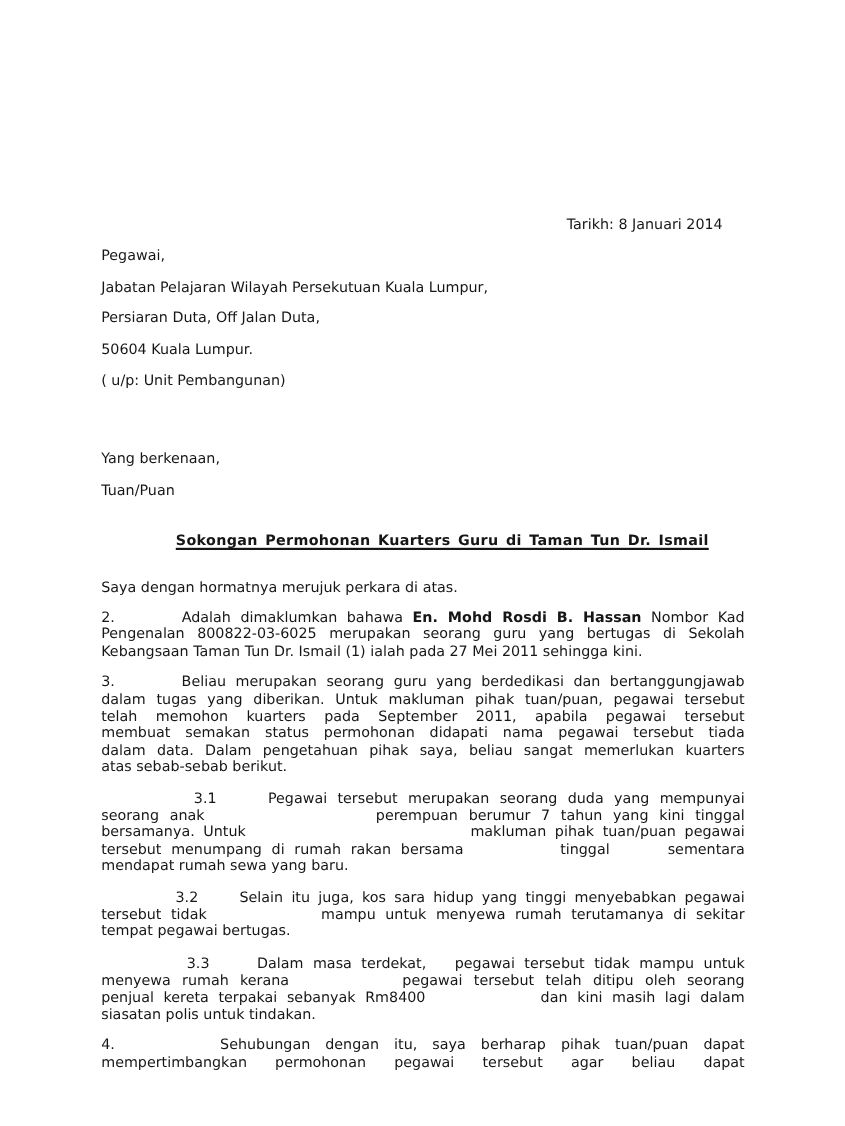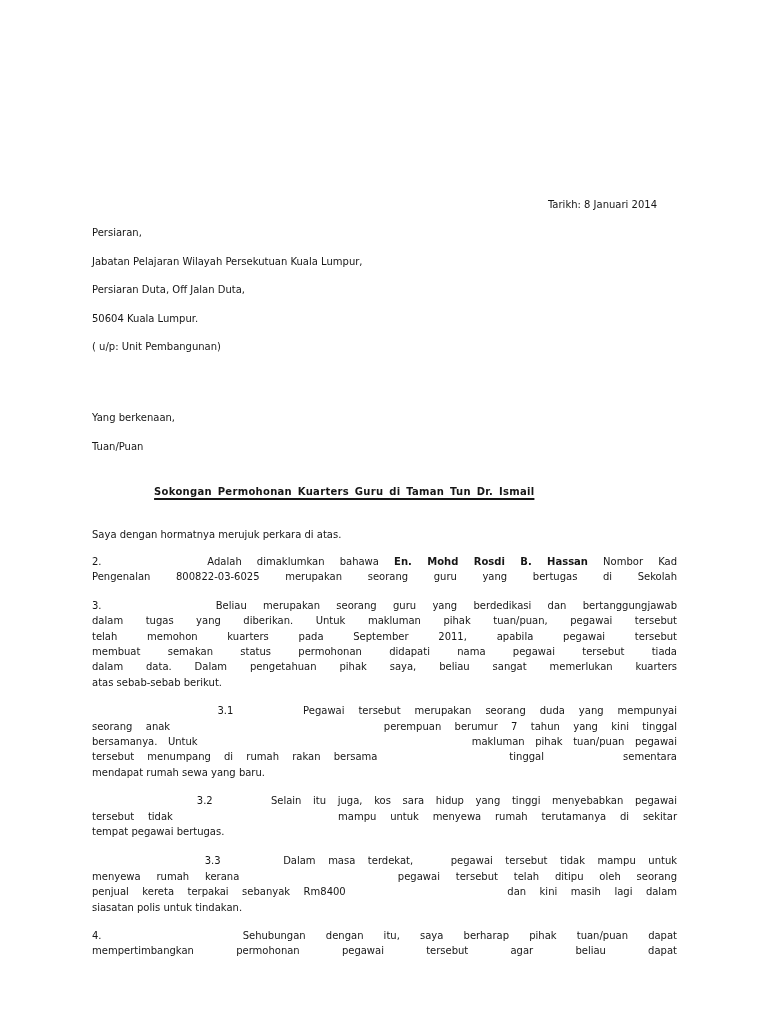--- a/index.html
+++ b/index.html
@@ -7,21 +7,21 @@
     padding: 0;
     background: #ffffff;
   }
   .page {
     position: relative;
     width: 768px;
     height: 1024px;
     background: #ffffff;
     overflow: hidden;
     font-family: "DejaVu Sans", "Liberation Sans", sans-serif;
-    font-size: 10px;
+    font-size: 13px;
     color: #161616;
   }
   .content {
     position: absolute;
     left: 92px;
     top: 197px;
     width: 585px;
   }
   .ln {
     white-space: pre-wrap;
@@ -56,38 +56,39 @@
   b { font-weight: bold; }
 </style>
 </head>
 <body>
 
 <div class="page">
   <div class="content">
 
     <div class="date-line">Tarikh: 8 Januari 2014</div>
 
-    <div class="ln mt13">Persiaran,</div>
+    <div class="ln mt13">Pegawai,</div>
     <div class="ln mt13">Jabatan Pelajaran Wilayah Persekutuan Kuala Lumpur,</div>
     <div class="ln mt13">Persiaran Duta, Off Jalan Duta,</div>
     <div class="ln mt13">50604 Kuala Lumpur.</div>
     <div class="ln mt13">( u/p: Unit Pembangunan)</div>
 
     <div class="ln mt36">Yang berkenaan,</div>
     <div class="ln mt13">Tuan/Puan</div>
 
     <div class="ln mt14">
       <span class="subject">Sokongan Permohonan Kuarters Guru di Taman Tun Dr. Ismail</span>
     </div>
 
     <div class="ln mt13">Saya dengan hormatnya merujuk perkara di atas.</div>
 
     <div class="mt11">
       <div class="jl"><span>2.       Adalah dimaklumkan bahawa </span><b>En. Mohd Rosdi B. Hassan</b><span> Nombor Kad</span></div>
       <div class="jl">Pengenalan 800822-03-6025 merupakan seorang guru yang bertugas di Sekolah</div>
+      <div class="ln">Kebangsaan Taman Tun Dr. Ismail (1) ialah pada 27 Mei 2011 sehingga kini.</div>
     </div>
 
     <div class="mt13">
       <div class="jl">3.       Beliau merupakan seorang guru yang berdedikasi dan bertanggungjawab</div>
       <div class="jl">dalam tugas yang diberikan. Untuk makluman pihak tuan/puan, pegawai tersebut</div>
       <div class="jl">telah memohon kuarters pada September 2011, apabila pegawai tersebut</div>
       <div class="jl">membuat semakan status permohonan didapati nama pegawai tersebut tiada</div>
       <div class="jl">dalam data. Dalam pengetahuan pihak saya, beliau sangat memerlukan kuarters</div>
       <div class="ln">atas sebab-sebab berikut.</div>
     </div>

